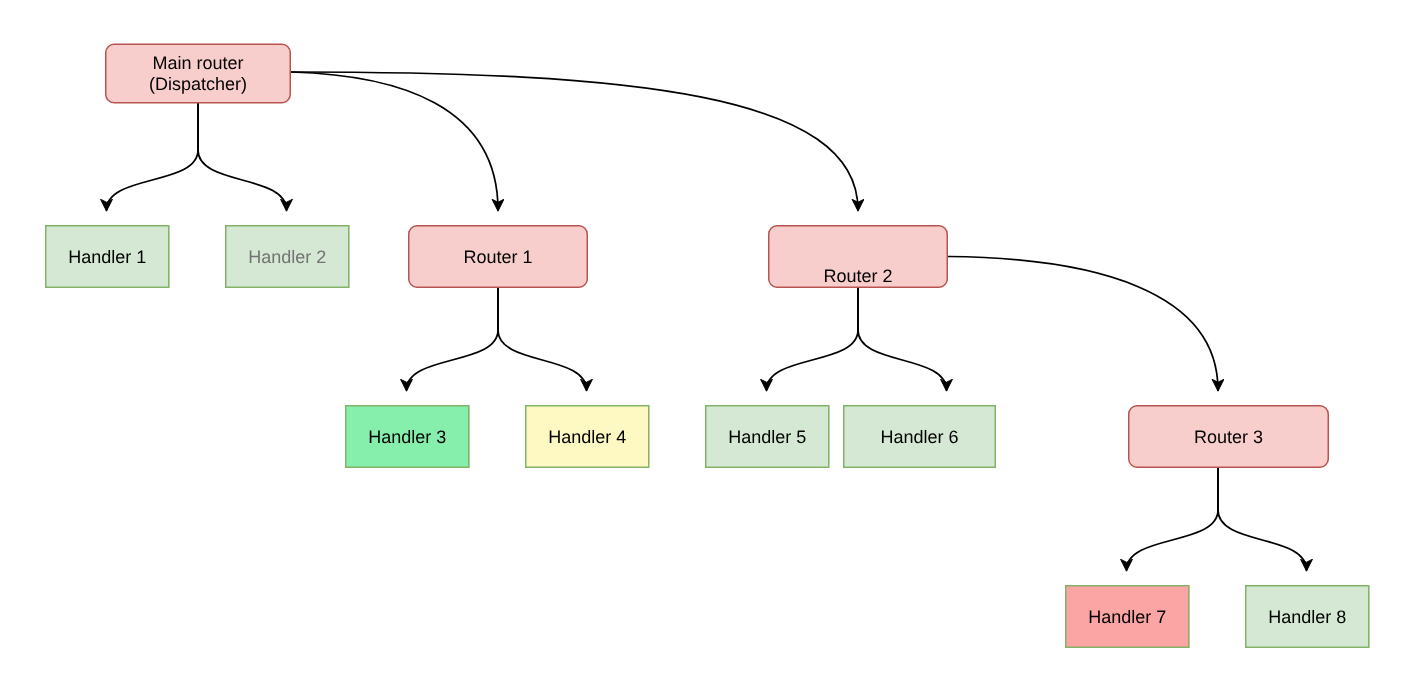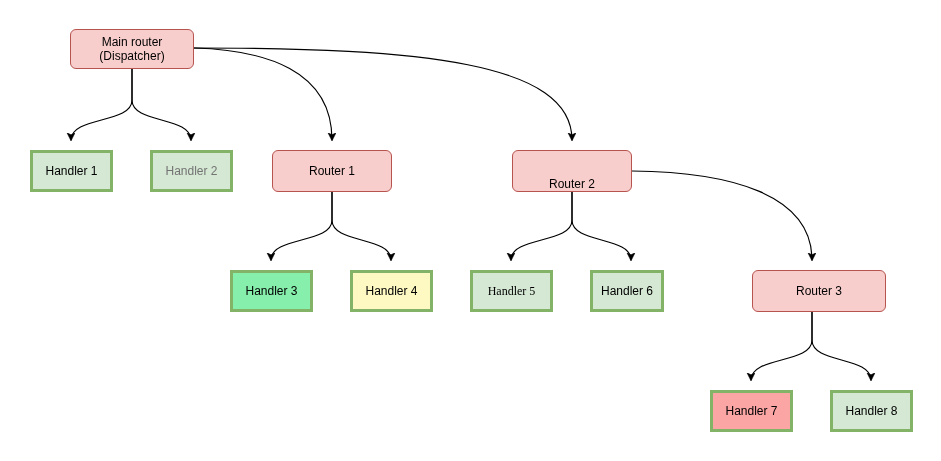--- a/index.html
+++ b/index.html
@@ -39,21 +39,21 @@
     font-family: "Liberation Sans", sans-serif;
     white-space: pre-line;
   }
   .node-router {
     background: #f8cecc;
     border: 1px solid #b85450;
     border-radius: 6px;
   }
   .node-handler {
     background: #d5e8d4;
-    border: 3px solid #4c1d95;
+    border: 1px solid #4c1d95;
     border-radius: 0px;
   }
   .node-label {
     display: block;
     white-space: pre-line;
   }
 </style>
 </head>
 <body>
 
@@ -82,20 +82,20 @@
 
   <div id="nodes-layer">
       <div class="node node-router" style="left: 70px; top: 29px; width: 124px; height: 40px; background: rgb(248, 206, 204); border-color: rgb(184, 84, 80); color: rgb(0, 0, 0);"><span class="node-label">Main router
 (Dispatcher)</span></div>
       <div class="node node-handler" style="left: 30px; top: 150px; width: 83px; height: 42px; background: rgb(213, 232, 212); border-color: rgb(130, 179, 102); color: rgb(0, 0, 0);"><span class="node-label">Handler 1</span></div>
       <div class="node node-handler" style="left: 150px; top: 150px; width: 83px; height: 42px; background: rgb(213, 232, 212); border-color: rgb(130, 179, 102); color: #737373;"><span class="node-label">Handler 2</span></div>
       <div class="node node-router" style="left: 272px; top: 150px; width: 120px; height: 42px; background: rgb(248, 206, 204); border-color: rgb(184, 84, 80); color: rgb(0, 0, 0); text-align: right;"><span class="node-label">Router 1</span></div>
       <div class="node node-router" style="left: 512px; top: 150px; width: 120px; height: 42px; background: rgb(248, 206, 204); border-color: rgb(184, 84, 80); color: rgb(0, 0, 0); align-items: flex-end;"><span class="node-label">Router 2</span></div>
       <div class="node node-handler" style="left: 230px; top: 270px; width: 83px; height: 42px; background: #86efac; border-color: rgb(130, 179, 102); color: rgb(0, 0, 0);"><span class="node-label">Handler 3</span></div>
       <div class="node node-handler" style="left: 350px; top: 270px; width: 83px; height: 42px; background: #fef9c3; border-color: rgb(130, 179, 102); color: rgb(0, 0, 0);"><span class="node-label">Handler 4</span></div>
-      <div class="node node-handler" style="left: 470px; top: 270px; width: 83px; height: 42px; background: rgb(213, 232, 212); border-color: rgb(130, 179, 102); color: rgb(0, 0, 0); font-family: Liberation Serif, serif;"><span class="node-label">Handler 5</span></div>
-      <div class="node node-handler" style="left: 590px; top: 270px; width: 74px; height: 42px; background: rgb(213, 232, 212); border-color: rgb(130, 179, 102); color: rgb(0, 0, 0);"><span class="node-label">Handler 6</span></div>
+      <div class="node node-handler" style="left: 470px; top: 270px; width: 83px; height: 42px; background: rgb(213, 232, 212); border-color: rgb(130, 179, 102); color: rgb(0, 0, 0);"><span class="node-label">Handler 5</span></div>
+      <div class="node node-handler" style="left: 562px; top: 270px; width: 102px; height: 42px; background: rgb(213, 232, 212); border-color: rgb(130, 179, 102); color: rgb(0, 0, 0);"><span class="node-label">Handler 6</span></div>
       <div class="node node-router" style="left: 752px; top: 270px; width: 134px; height: 42px; background: rgb(248, 206, 204); border-color: rgb(184, 84, 80); color: rgb(0, 0, 0);"><span class="node-label">Router 3</span></div>
       <div class="node node-handler" style="left: 710px; top: 390px; width: 83px; height: 42px; background: #fca5a5; border-color: rgb(130, 179, 102); color: rgb(0, 0, 0);"><span class="node-label">Handler 7</span></div>
       <div class="node node-handler" style="left: 830px; top: 390px; width: 83px; height: 42px; background: rgb(213, 232, 212); border-color: rgb(130, 179, 102); color: rgb(0, 0, 0);"><span class="node-label">Handler 8</span></div>
     </div>
 
 </div>
 
 </body></html>

